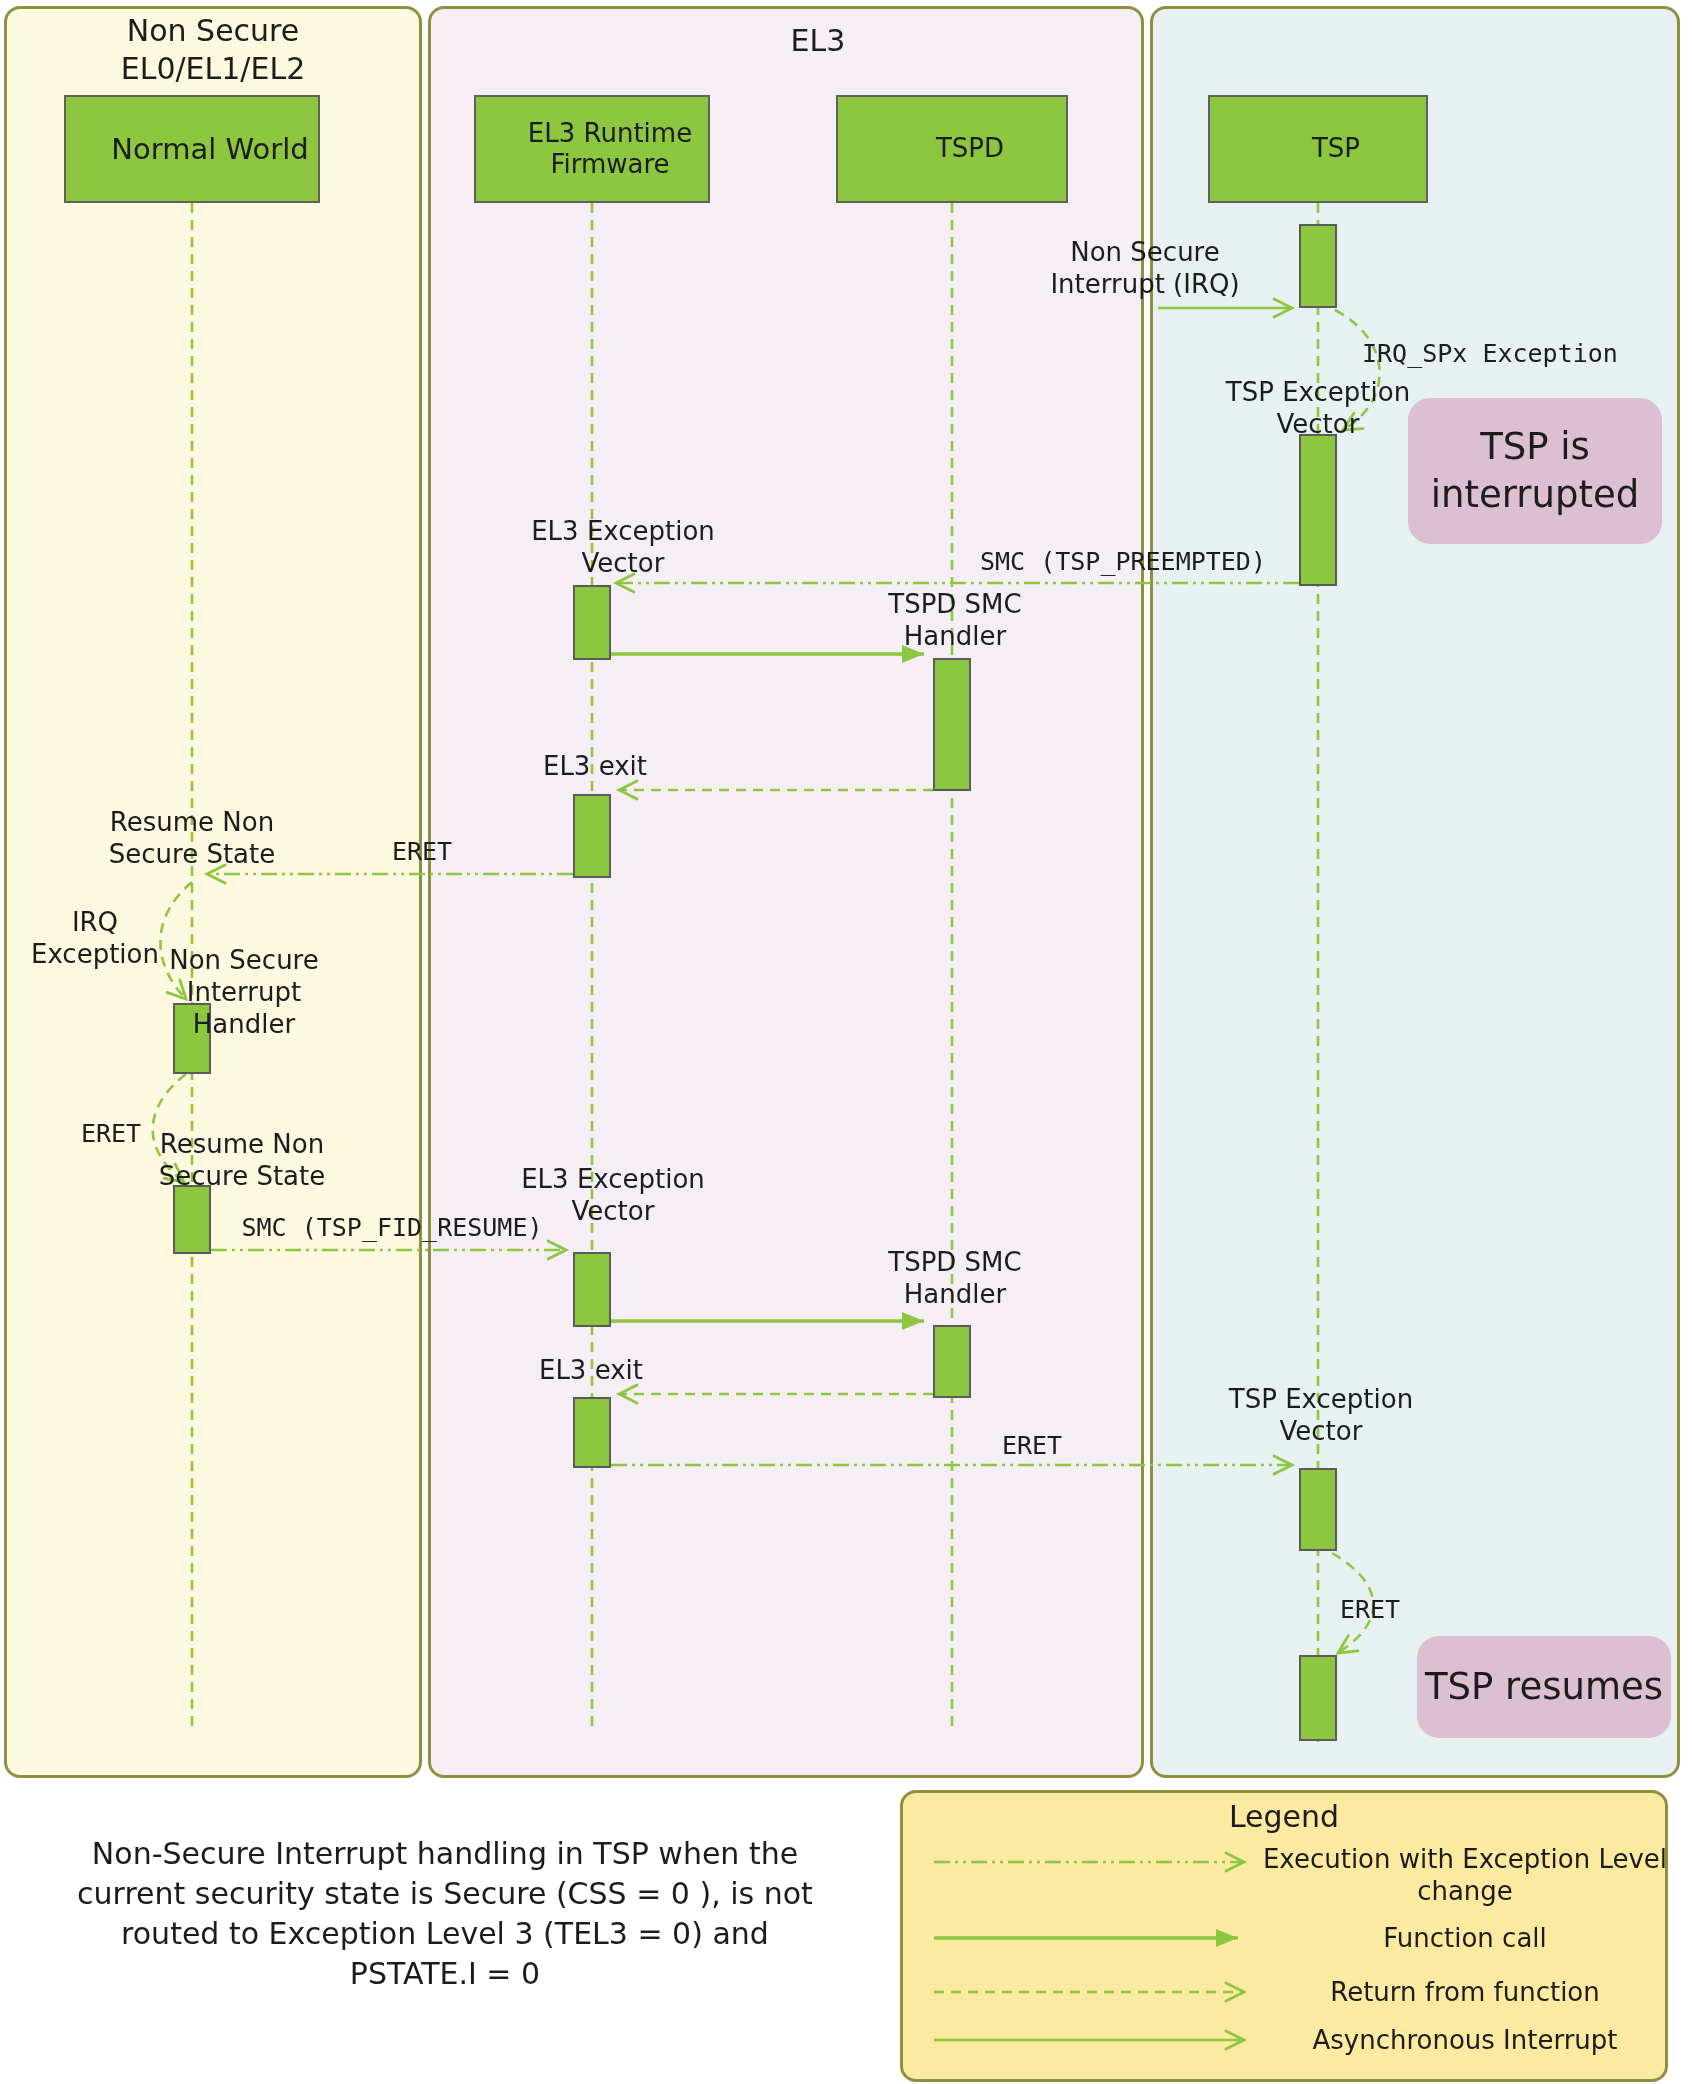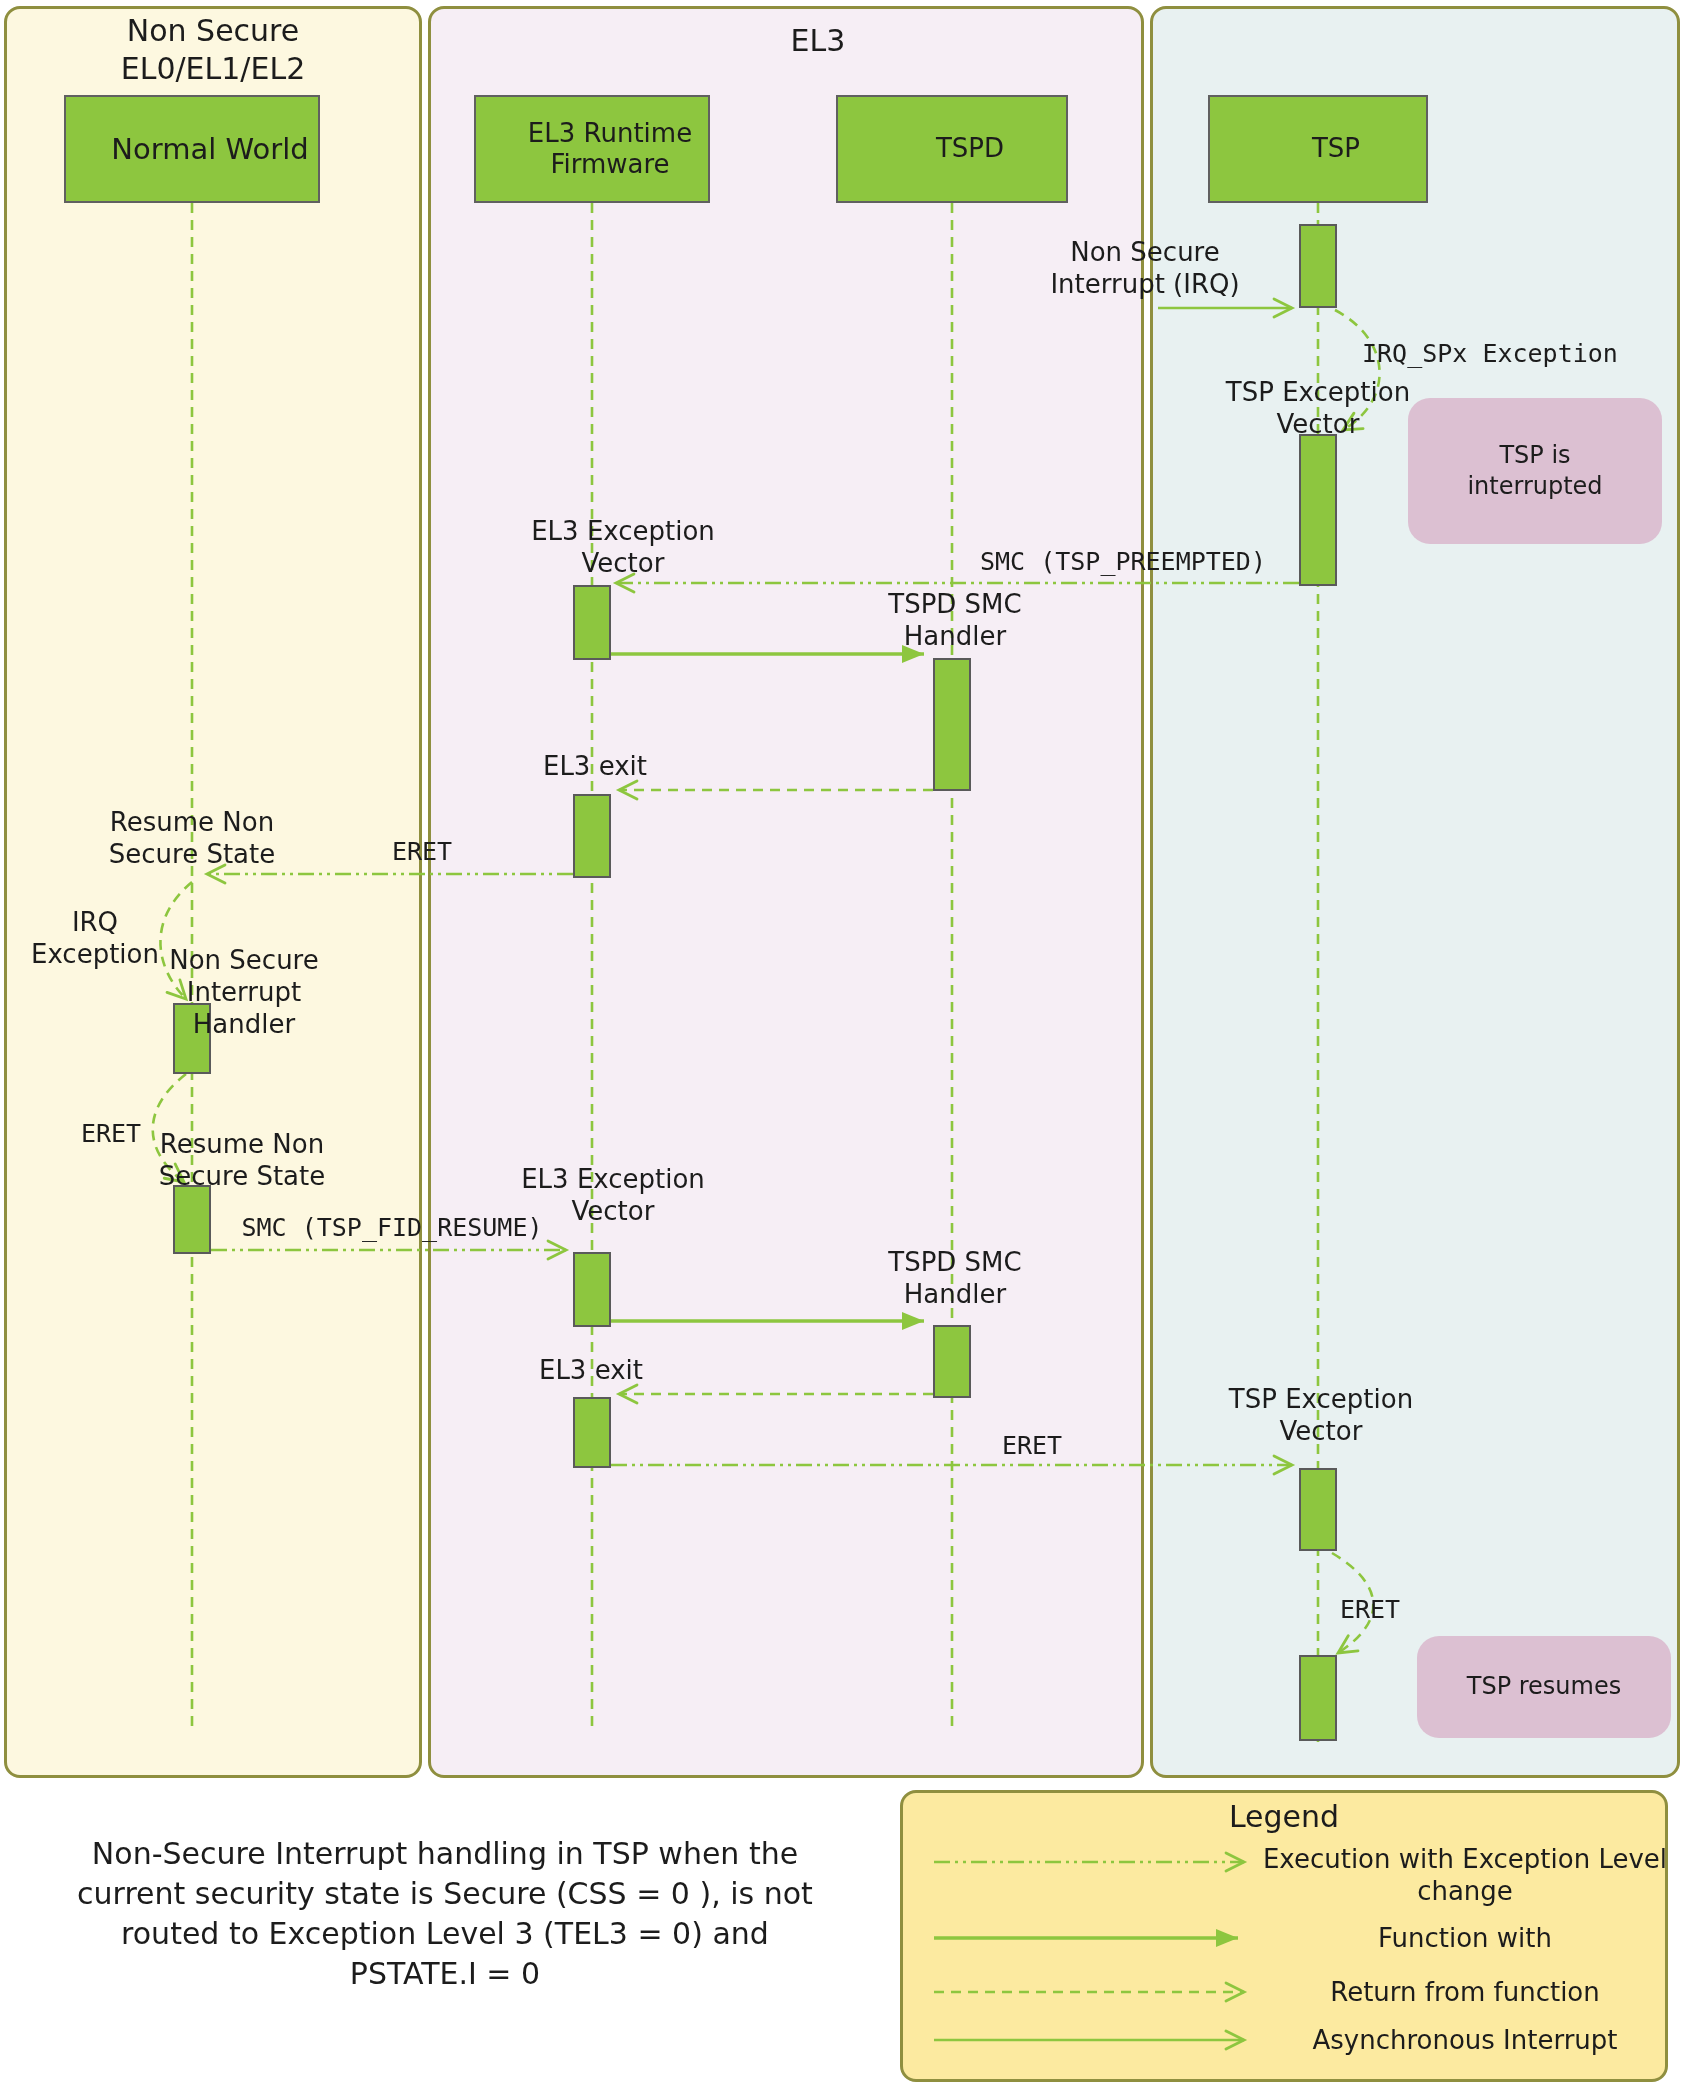--- a/index.html
+++ b/index.html
@@ -8,21 +8,21 @@
     font-family:"DejaVu Sans", sans-serif; color:#1c1c1c; overflow:hidden;text-decoration:underline;
   }
   .lane { position:absolute; top:6px; height:1772px; border:3px solid #8f8f3f; border-radius:16px; box-sizing:border-box; }
   .lane-title { position:absolute; text-align:center; font-size:30px; line-height:1.25; white-space:pre-line; }
   .actor { position:absolute; background:#8dc63f; border:2px solid #606060; display:flex; align-items:center; justify-content:center;
            text-align:center; white-space:pre-line; font-size:26px; line-height:1.2; box-sizing:border-box;padding-left:36px; }
   .act { position:absolute; width:38px; background:#8dc63f; border:2px solid #5a5a5a; box-sizing:border-box; z-index:3; }
   .lbl { position:absolute; font-size:26px; line-height:1.24; text-align:center; white-space:pre-line; z-index:4; }
   .mono { font-family:"DejaVu Sans Mono", monospace; font-size:25px; }
   .note { position:absolute; background:#dcc0d2; border-radius:22px; display:flex; align-items:center; justify-content:center;
-          text-align:center; white-space:pre-line; font-size:24px; line-height:1.3; z-index:4; }
+          text-align:center; white-space:pre-line; font-size:37px; line-height:1.3; z-index:4; }
   .legend-box { position:absolute; background:#fceaa0; border:3px solid #8f8f3f; border-radius:16px; box-sizing:border-box; }
   .caption { position:absolute; font-size:30px; line-height:1.33; text-align:center; white-space:pre-line; }
   svg.layer { position:absolute; left:0; top:0; z-index:2; pointer-events:none; }
   .life    { stroke:#8dc63f; stroke-width:2.6; stroke-dasharray:10 7; }
   .dashdot { stroke:#8dc63f; stroke-width:2.6; stroke-dasharray:16 5 3 5 3 5; fill:none; }
   .dashed  { stroke:#8dc63f; stroke-width:2.6; stroke-dasharray:10 7; fill:none; }
   .call    { stroke:#8dc63f; stroke-width:3.6; }
   .thin    { stroke:#8dc63f; stroke-width:2.4; }
 </style>
 </head>
@@ -129,17 +129,17 @@
 
   <div class="caption" style="left:50px; top:1834px; width:790px;">Non-Secure Interrupt handling in TSP when the
 current security state is Secure (CSS = 0 ), is not
 routed to Exception Level 3 (TEL3 = 0) and
 PSTATE.I = 0</div>
 
   <div class="legend-box" style="left:900px; top:1790px; width:768px; height:292px;"></div>
   <div class="lbl" style="left:900px; top:1798px; width:768px; font-size:30px;">Legend</div>
   <div class="lbl" style="left:1262px; top:1843px; width:406px;">Execution with Exception Level
 change</div>
-  <div class="lbl" style="left:1262px; top:1922px; width:406px;">Function with</div>
+  <div class="lbl" style="left:1262px; top:1922px; width:406px;">Function call</div>
   <div class="lbl" style="left:1262px; top:1976px; width:406px;">Return from function</div>
   <div class="lbl" style="left:1262px; top:2024px; width:406px;">Asynchronous Interrupt</div>
 
 </div>
 
 </body></html>

